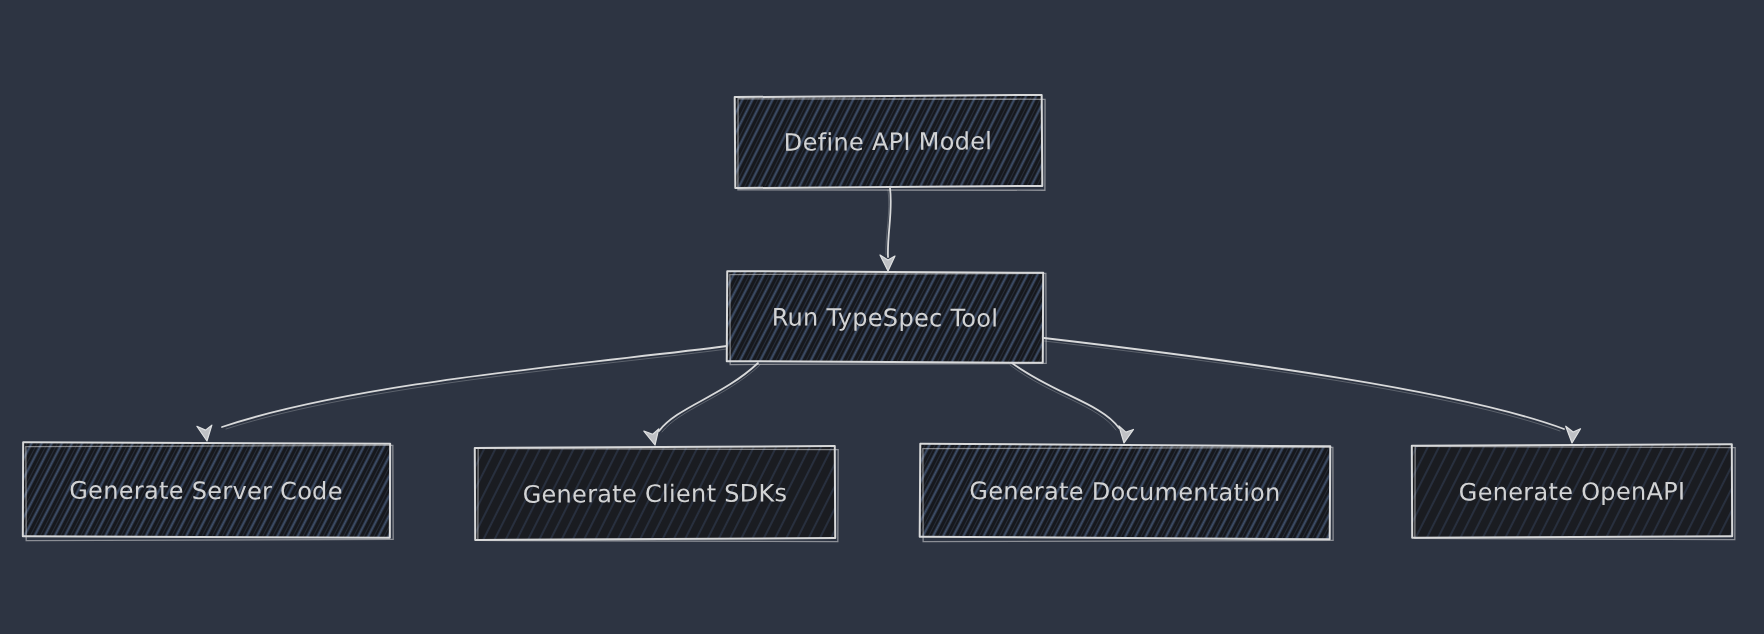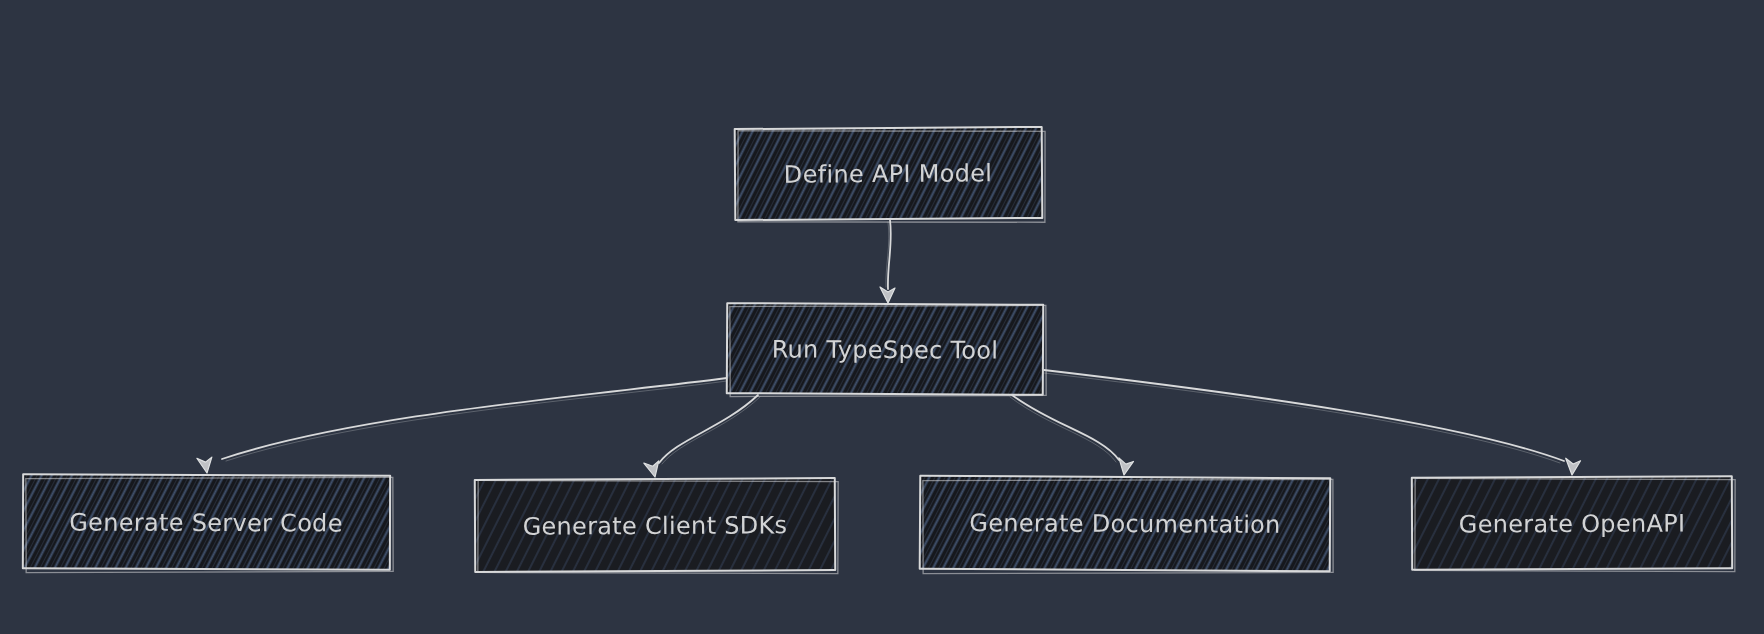--- a/index.html
+++ b/index.html
@@ -7,21 +7,20 @@
     padding: 0;
     width: 1764px;
     height: 634px;
     background: #2d3442;
     overflow: hidden;
   }
   .canvas-wrap {
     position: relative;
     width: 1764px;
     height: 464px;
-    margin-top: 32px;
   }
   svg { display: block; }
   .node-outline {
     stroke: #d8d9da;
     stroke-width: 2;
     stroke-linejoin: round;
   }
   .node-outline-2 {
     fill: none;
     stroke: #d8d9da;

